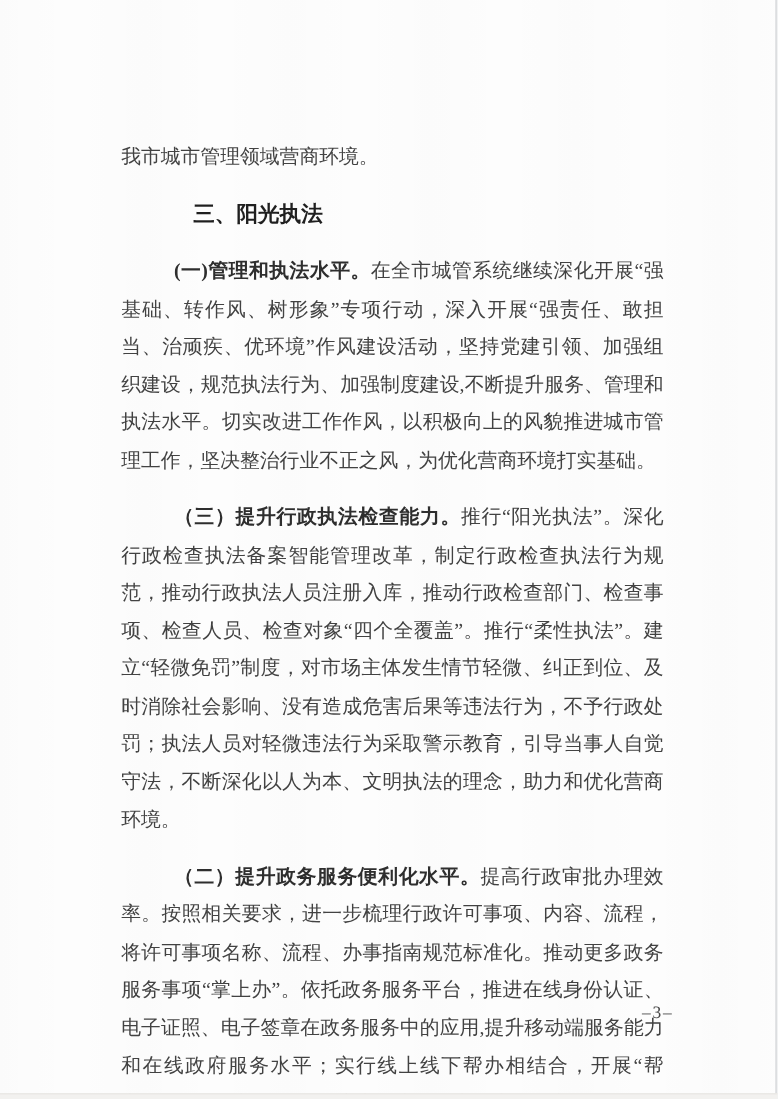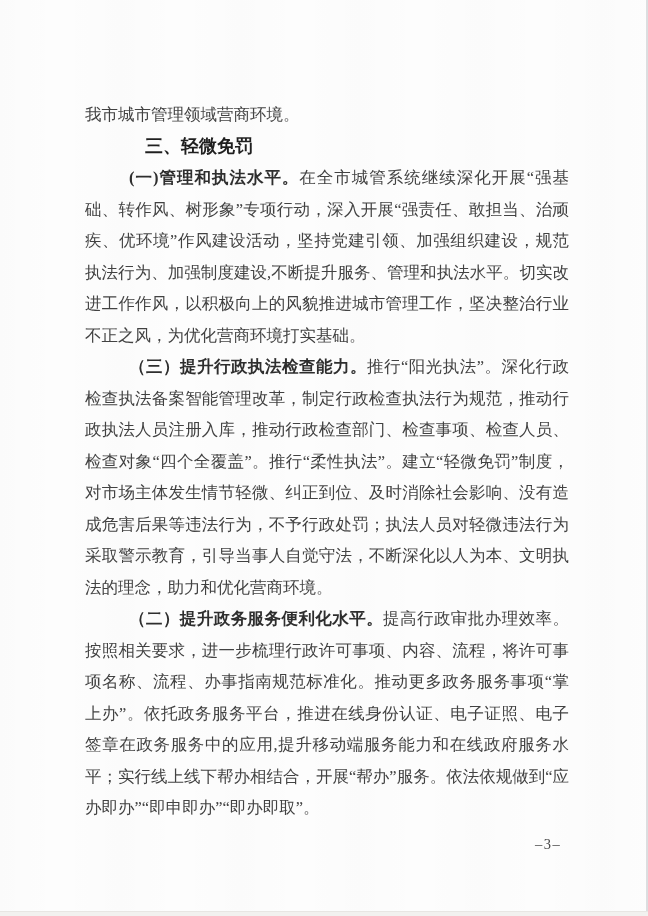--- a/index.html
+++ b/index.html
@@ -36,21 +36,21 @@
     position: absolute;
     left: 85px;
     top: 99px;
     width: 484px;
     color: #424242;
     font-size: 16.5px;
     line-height: 31.5px;
     text-align: justify;
     text-justify: inter-ideograph;
   }
-  .content p { margin: 0; }
+  .content p { margin: 16px; }
   .cont-line { text-indent: 0; }
   .heading {
     padding-left: 60px;
     font-family: "Liberation Sans", "DejaVu Sans", sans-serif;
     font-weight: bold;
     font-size: 18px;
     color: #1f1f1f;
     text-align: left;
   }
   .para { text-indent: 44px; }
@@ -63,21 +63,21 @@
     color: #474747;
     letter-spacing: 1.5px;
   }
 </style>
 </head>
 <body>
 
 <div class="page">
   <div class="content">
     <p class="cont-line">我市城市管理领域营商环境。</p>
-    <p class="heading">三、轻微免罚</p>
+    <p class="heading">三、阳光执法</p>
     <div id="paragraphs">
   <p class="para"><span class="lead">(一)管理和执法水平。</span><span>在全市城管系统继续深化开展“强基础、转作风、树形象”专项行动，深入开展“强责任、敢担当、治顽疾、优环境”作风建设活动，坚持党建引领、加强组织建设，规范执法行为、加强制度建设,不断提升服务、管理和执法水平。切实改进工作作风，以积极向上的风貌推进城市管理工作，坚决整治行业不正之风，为优化营商环境打实基础。</span></p>
 
   <p class="para"><span class="lead">（三）提升行政执法检查能力。</span><span>推行“阳光执法”。深化行政检查执法备案智能管理改革，制定行政检查执法行为规范，推动行政执法人员注册入库，推动行政检查部门、检查事项、检查人员、检查对象“四个全覆盖”。推行“柔性执法”。建立“轻微免罚”制度，对市场主体发生情节轻微、纠正到位、及时消除社会影响、没有造成危害后果等违法行为，不予行政处罚；执法人员对轻微违法行为采取警示教育，引导当事人自觉守法，不断深化以人为本、文明执法的理念，助力和优化营商环境。</span></p>
 
   <p class="para"><span class="lead">（二）提升政务服务便利化水平。</span><span>提高行政审批办理效率。按照相关要求，进一步梳理行政许可事项、内容、流程，将许可事项名称、流程、办事指南规范标准化。推动更多政务服务事项“掌上办”。依托政务服务平台，推进在线身份认证、电子证照、电子签章在政务服务中的应用,提升移动端服务能力和在线政府服务水平；实行线上线下帮办相结合，开展“帮办”服务。依法依规做到“应办即办”“即申即办”“即办即取”。</span></p>
 </div>
   </div>
   <div class="page-num">–3–</div>
   <div class="scan-edge-right"></div>

